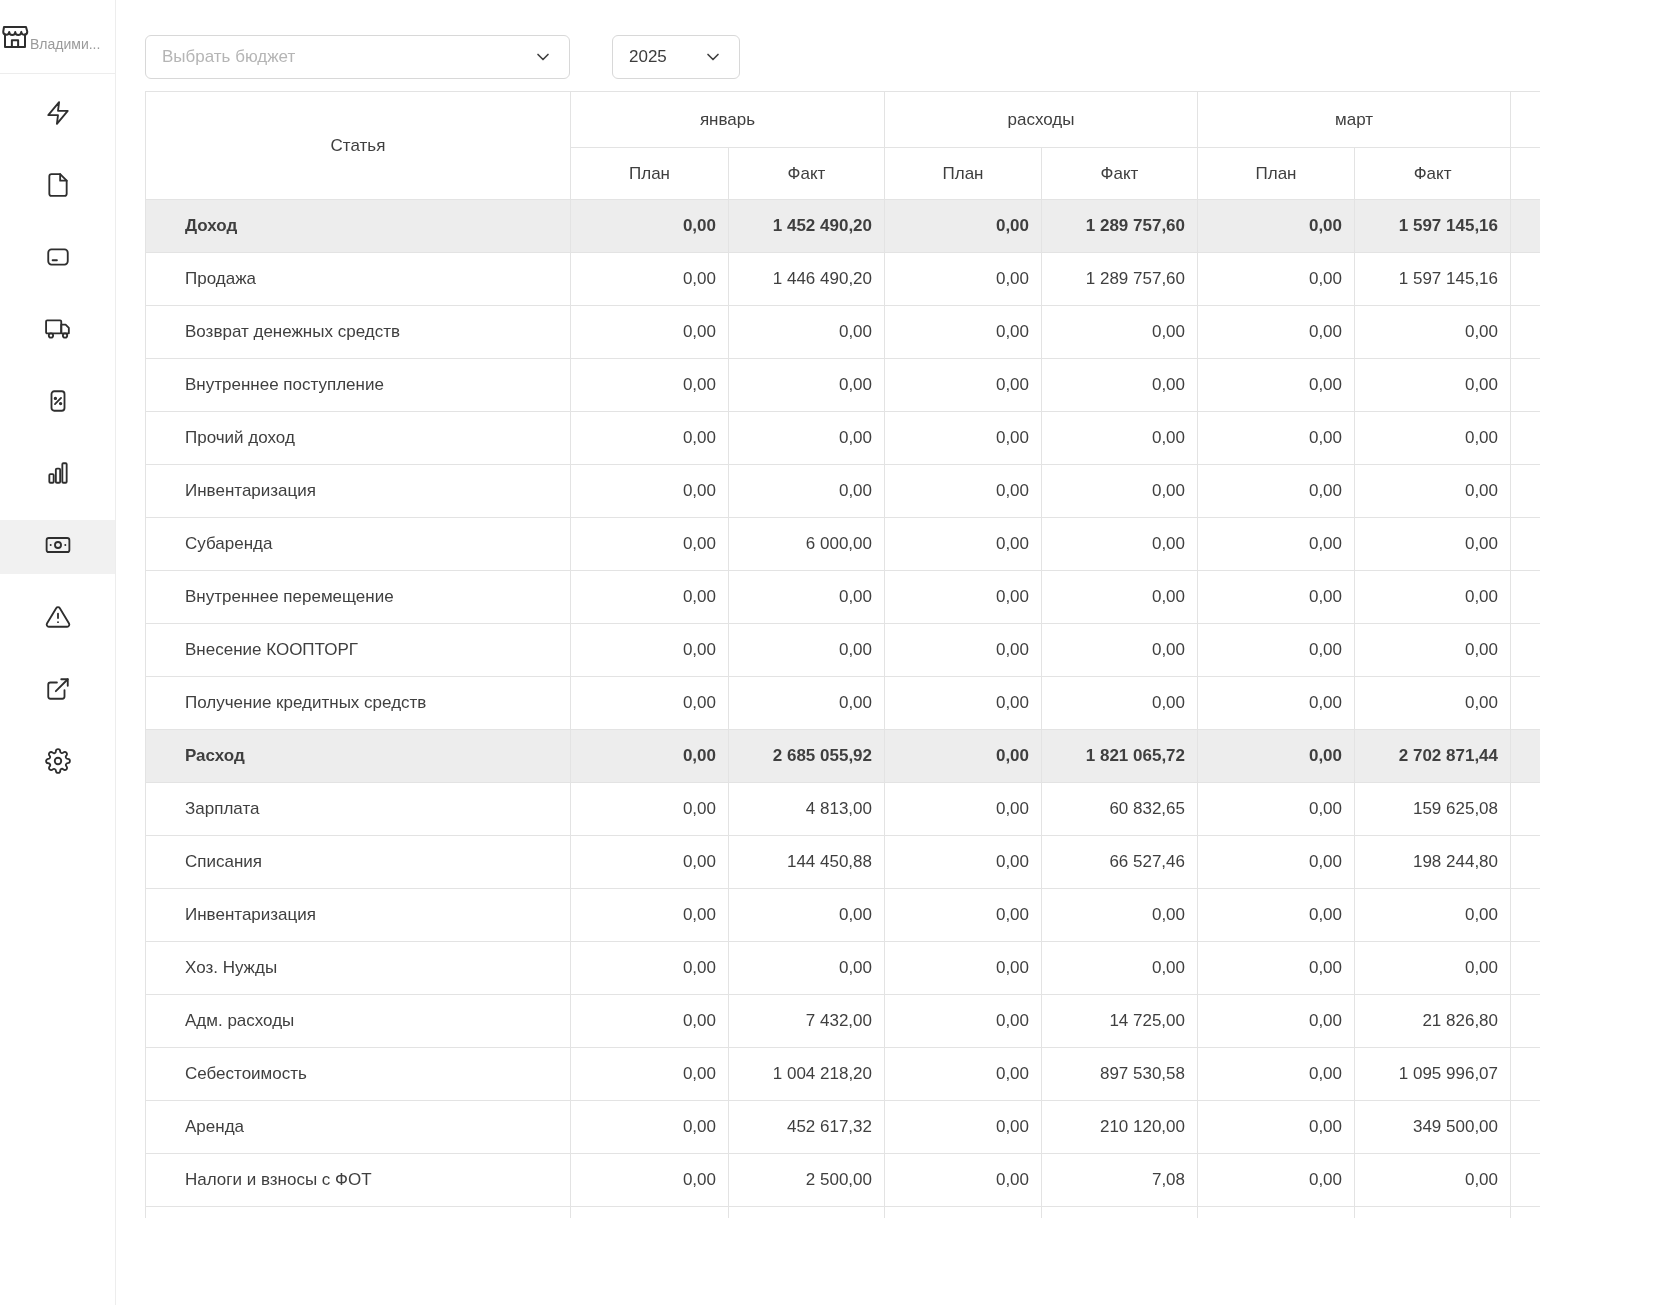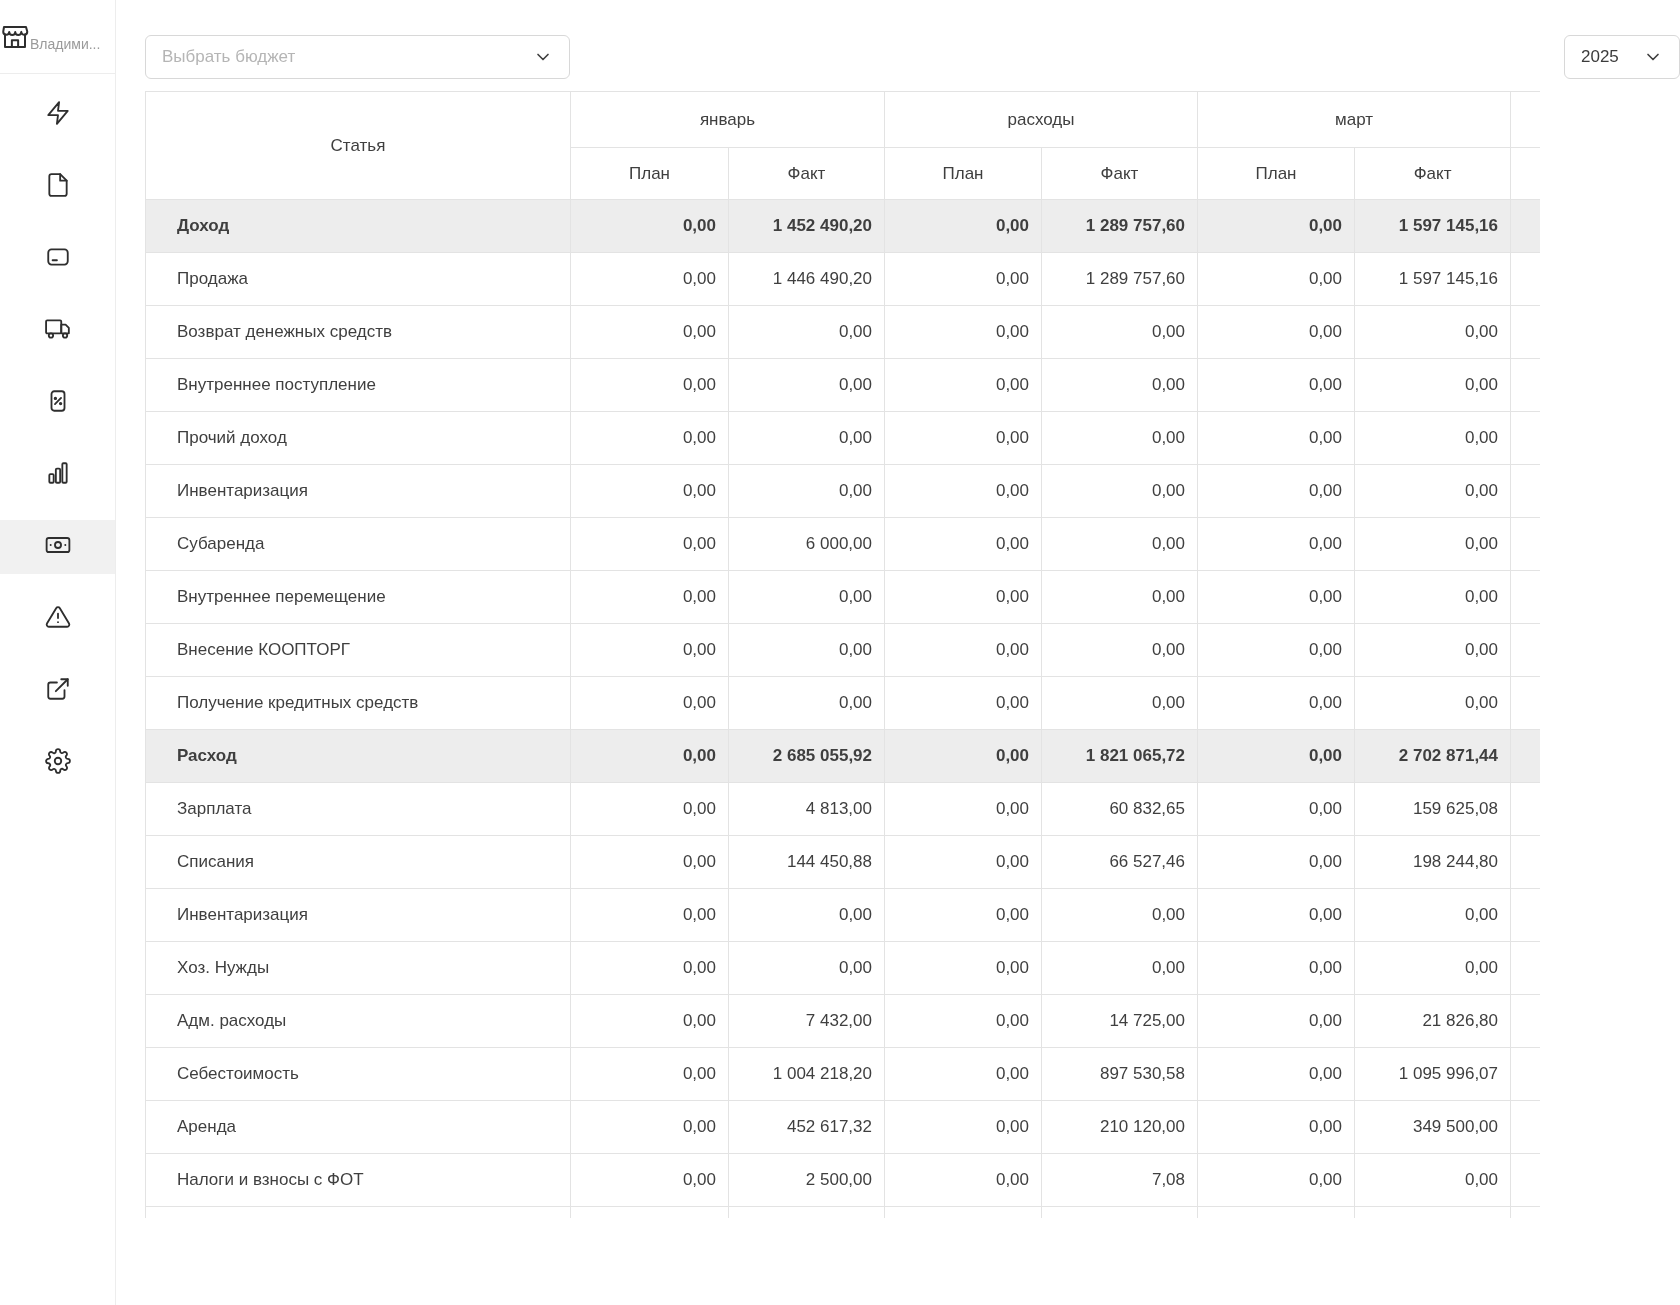--- a/index.html
+++ b/index.html
@@ -28,39 +28,39 @@
   .nav-item {
     width: 100%; height: 54px; margin-bottom: 18px;
     display: flex; align-items: center; justify-content: center; cursor: pointer;
   }
   .nav-item.active { background: #f1f1f1; }
   .nav-item svg { width: 26px; height: 26px; stroke: #2e2e2e; fill: none; stroke-width: 1.7; stroke-linecap: round; stroke-linejoin: round; }
 
   
   .main { flex: 1; padding: 35px 0 0 29px; background: #ffffff; overflow: hidden; }
 
-  .toolbar { display: flex; gap: 25px; margin-bottom: 12px; justify-content: space-between; }
+  .toolbar { display: flex; gap: 42px; margin-bottom: 12px; }
   .select {
     height: 44px; border: 1px solid #d8d8d8; border-radius: 6px; background: #fff;
     display: flex; align-items: center; justify-content: space-between;
     padding: 0 16px; font-size: 17px; cursor: pointer;
   }
   .select .chev { width: 20px; height: 20px; stroke: #3f3f3f; fill: none; stroke-width: 2; stroke-linecap: round; stroke-linejoin: round; }
   .budget-select { width: 425px; color: #b5b5b5; }
-  .year-select { width: 116px; color: #3c3c3c; gap: 14px; }
+  .year-select { width: 128px; color: #3c3c3c; gap: 14px; }
 
   
   .table-viewport { width: 1395px; height: 1127px; overflow: hidden; }
   table { border-collapse: collapse; table-layout: fixed; width: 1522px; font-size: 17px; }
   th, td { border: 1px solid #e3e3e3; font-weight: 400; color: #3f3f3f; }
   thead th { text-align: center; background: #ffffff; }
   th.month-row { height: 56px; }
   th.sub-row { height: 52px; }
   tbody td { height: 53px; }
-  td.label { text-align: left; padding-left: 31px; }
+  td.label { text-align: left; padding-left: 39px; }
   td.num { text-align: right; padding-right: 12px; }
   tr.summary td { background: #ededed; font-weight: 700; }
   tr.partial td { height: 53px; }
 </style>
 </head>
 <body>
 
 <div class="app">
 
   <div class="sidebar">

